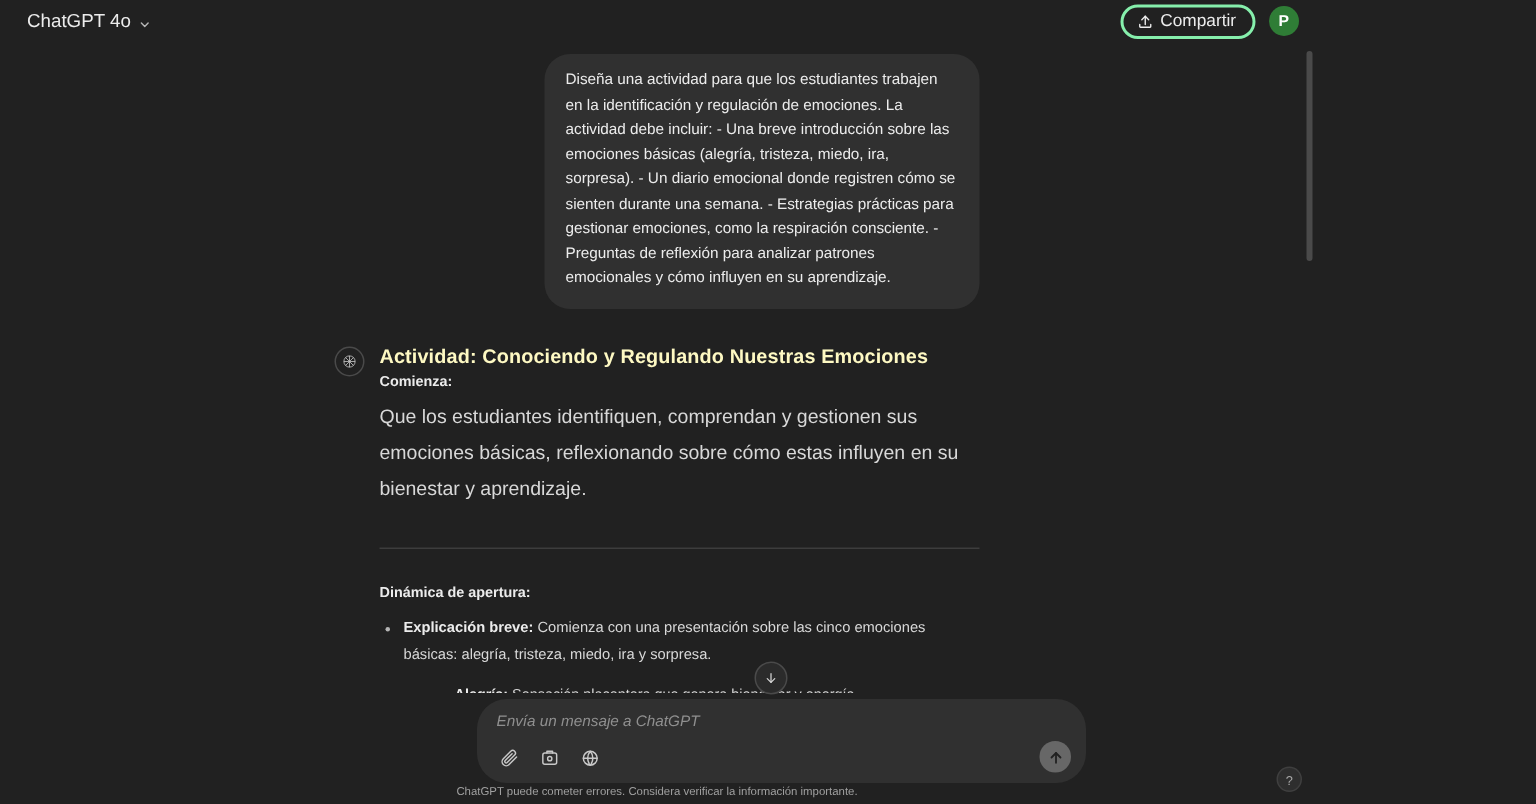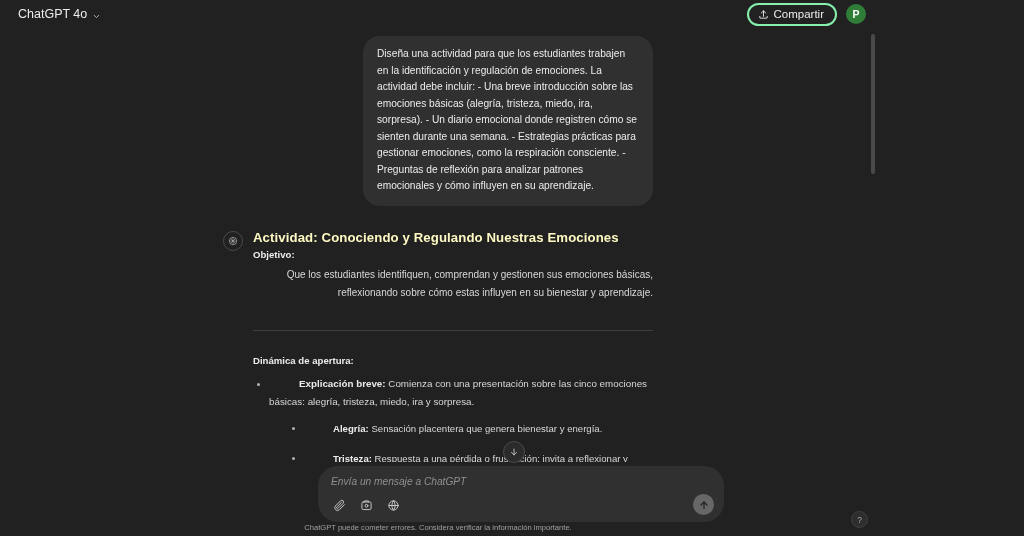--- a/index.html
+++ b/index.html
@@ -67,21 +67,21 @@
     flex: 0 0 auto; width: 20px; height: 20px; border-radius: 50%;
     border: 1px solid #4a4a4a;
     display: flex; align-items: center; justify-content: center;
     margin-top: 1px;
   }
   .asst-avatar svg { width: 12px; height: 12px; display: block; }
   .asst-body { flex: 1 1 auto; color: #e3e3e3; min-width: 0; }
 
   h2.asst-h { font-size: 13.2px; font-weight: 700; color: #fef9c3; letter-spacing: .1px; margin-bottom: 4px; }
   .lbl { font-size: 9.6px; font-weight: 700; color: #ececec; margin-bottom: 6px; }
-  p.body { font-size: 10px; line-height: 1.85; color: #d8d8d8; text-align: right; }
+  p.body { font-size: 13px; line-height: 1.85; color: #d8d8d8; }
   hr.sep { border: none; border-top: 1px solid #3d3d3d; margin: 27px 0 24px 0; }
   h3.sec { font-size: 12.2px; font-weight: 700; color: #fff; margin-bottom: 11px; letter-spacing: .1px; }
 
   ul.lvl1 { list-style: none; margin-top: 9px; }
   ul.lvl1 > li {
     position: relative; padding-left: 16px; margin-bottom: 7px;
     font-size: 9.8px; line-height: 1.9; color: #d8d8d8;
   }
   ul.lvl1 > li::before {
     content: ""; position: absolute; left: 4px; top: 8px;
@@ -89,21 +89,21 @@
   }
   ul.lvl2 { list-style: none; margin-top: 9px; margin-left: 20px; }
   ul.lvl2 > li {
     position: relative; padding-left: 14px; margin-bottom: 13px;
     font-size: 9.6px; line-height: 1.75; color: #d8d8d8;
   }
   ul.lvl2 > li::before {
     content: ""; position: absolute; left: 3px; top: 6px;
     width: 3px; height: 3px; border-radius: 50%; background: #b4b4b4;
   }
-  b.strong { font-weight: 700; color: #ececec; margin-left: 30px; }
+  b.strong { font-weight: 700; color: #ececec; }
 
   
   .scroll-down {
     position: absolute; left: 503px; top: 441px;
     width: 22px; height: 22px; border-radius: 50%;
     background: #2b2b2b; border: 1px solid #4a4a4a;
     display: flex; align-items: center; justify-content: center;
     cursor: pointer; z-index: 30;
   }
   .scroll-down svg { width: 10px; height: 10px; display: block; }
@@ -206,21 +206,21 @@
         <div class="asst-row">
           <div class="asst-avatar">
             <svg viewBox="0 0 24 24" fill="none" stroke="#c4c4c4" stroke-width="1.1">
               <circle cx="12" cy="12" r="7.5"></circle>
               <path d="M12 4.5v15M4.5 12h15M6.7 6.7l10.6 10.6M17.3 6.7L6.7 17.3"></path>
             </svg>
           </div>
           <div class="asst-body">
             <h2 class="asst-h">Actividad: Conociendo y Regulando Nuestras Emociones</h2>
 
-            <div class="lbl">Objetivo:</div>
+            <div class="lbl">Comienza:</div>
             <p class="body">Que los estudiantes identifiquen, comprendan y gestionen sus emociones básicas, reflexionando sobre cómo estas influyen en su bienestar y aprendizaje.</p>
 
             <hr class="sep">
 
 
             <div class="lbl">Dinámica de apertura:</div>
 
             <ul class="lvl1">
               <li>
                 <b class="strong">Explicación breve:</b><span> Comienza con una presentación sobre las cinco emociones básicas: alegría, tristeza, miedo, ira y sorpresa.</span>

